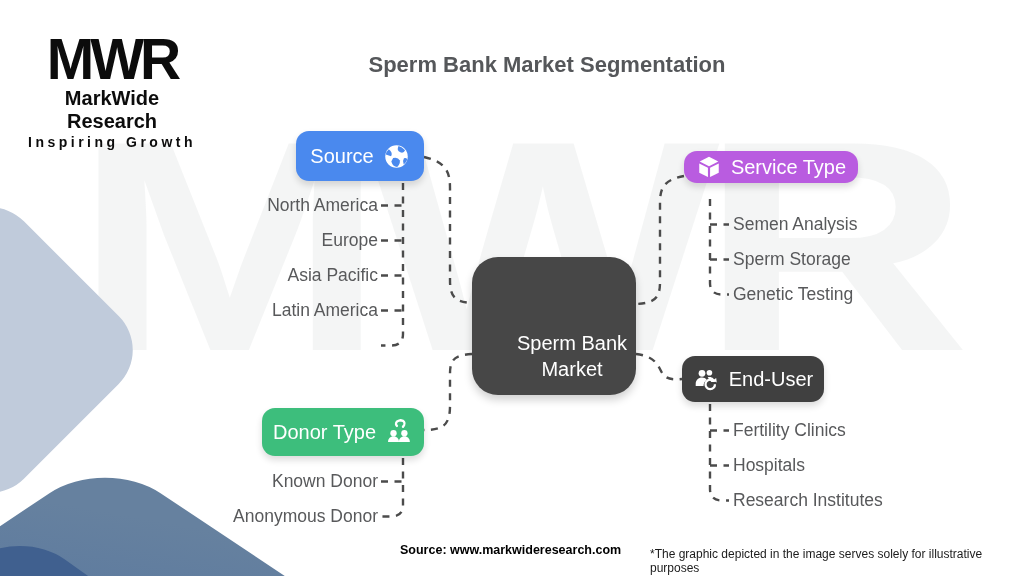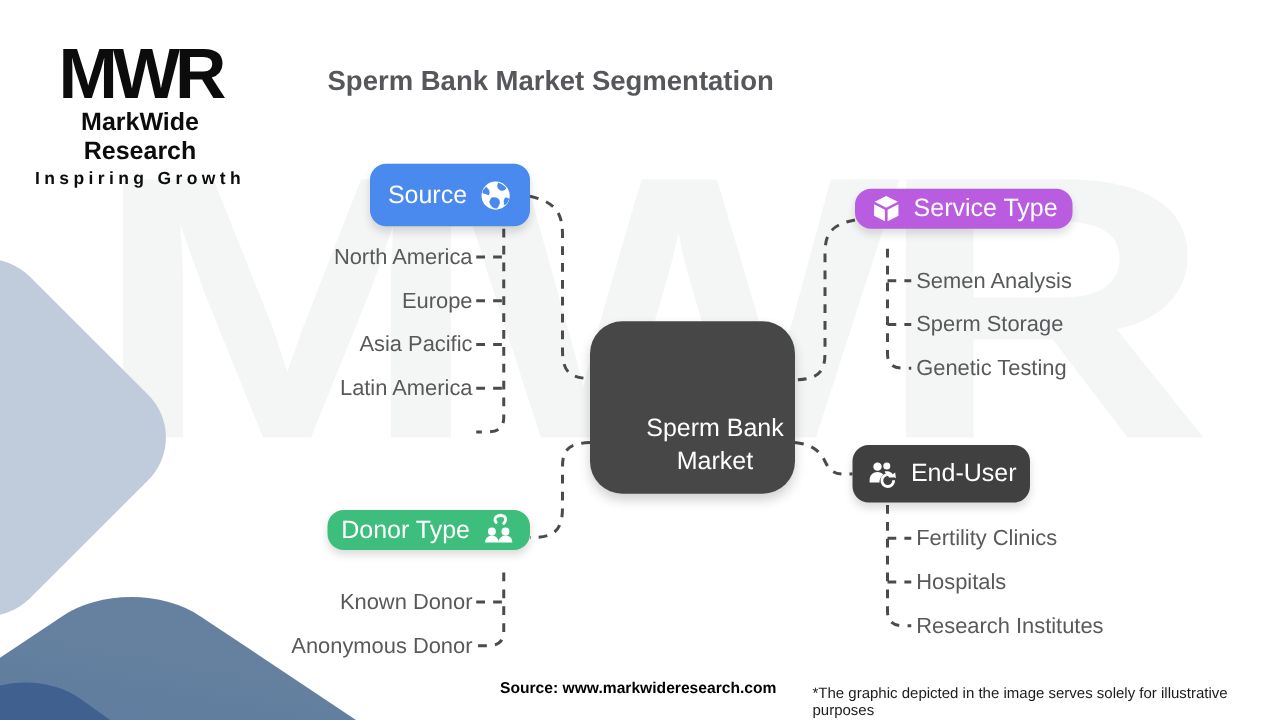--- a/index.html
+++ b/index.html
@@ -19,32 +19,32 @@
     left:-25px;top:510px;transform:scale(1.5,1) rotate(45deg);}
   #shape-darker{width:230px;height:230px;border-radius:45px;background:#40608f;
     left:-95px;top:575px;transform:scale(1.4,1) rotate(45deg);}
 
   
   .logo{position:absolute;left:28px;top:32px;width:168px;text-align:center;color:#0c0c0c;}
   .logo-mwr{font-size:57px;font-weight:800;letter-spacing:-4px;line-height:54px;}
   .logo-name{font-size:20px;font-weight:700;margin-top:1px;}
   .logo-tagline{font-size:14px;font-weight:700;letter-spacing:3.5px;margin-top:1px;}
 
-  .title{position:absolute;left:262px;top:52px;width:570px;text-align:left;
+  .title{position:absolute;left:262px;top:52px;width:570px;text-align:center;
     font-size:22px;font-weight:700;color:#55575a;}
 
   
   .connectors{position:absolute;left:0;top:0;}
 
   
   .node{position:absolute;display:flex;align-items:center;justify-content:center;gap:9px;
     color:#fff;font-size:20px;border-radius:13px;box-shadow:0 4px 7px rgba(0,0,0,.14);}
   #node-region{left:296px;top:131px;width:128px;height:50px;background:#4a89ee;}
   #node-service{left:684px;top:151px;width:174px;height:32px;background:#b95ce0;}
-  #node-donor{left:262px;top:408px;width:162px;height:32px;background:#3dbe7c;}
+  #node-donor{left:262px;top:408px;width:162px;height:48px;background:#3dbe7c;}
   #node-enduser{left:682px;top:356px;width:142px;height:46px;background:#404040;}
   .node svg{display:block;}
 
   
   #node-center{position:absolute;left:472px;top:257px;width:164px;height:138px;
     background:#474747;border-radius:26px;color:#fff;display:flex;flex-direction:column;
     align-items:center;justify-content:flex-end;padding-bottom:13px;box-sizing:border-box;
     font-size:20px;line-height:26px;box-shadow:0 5px 9px rgba(0,0,0,.18);padding-left:36px;}
 
   

